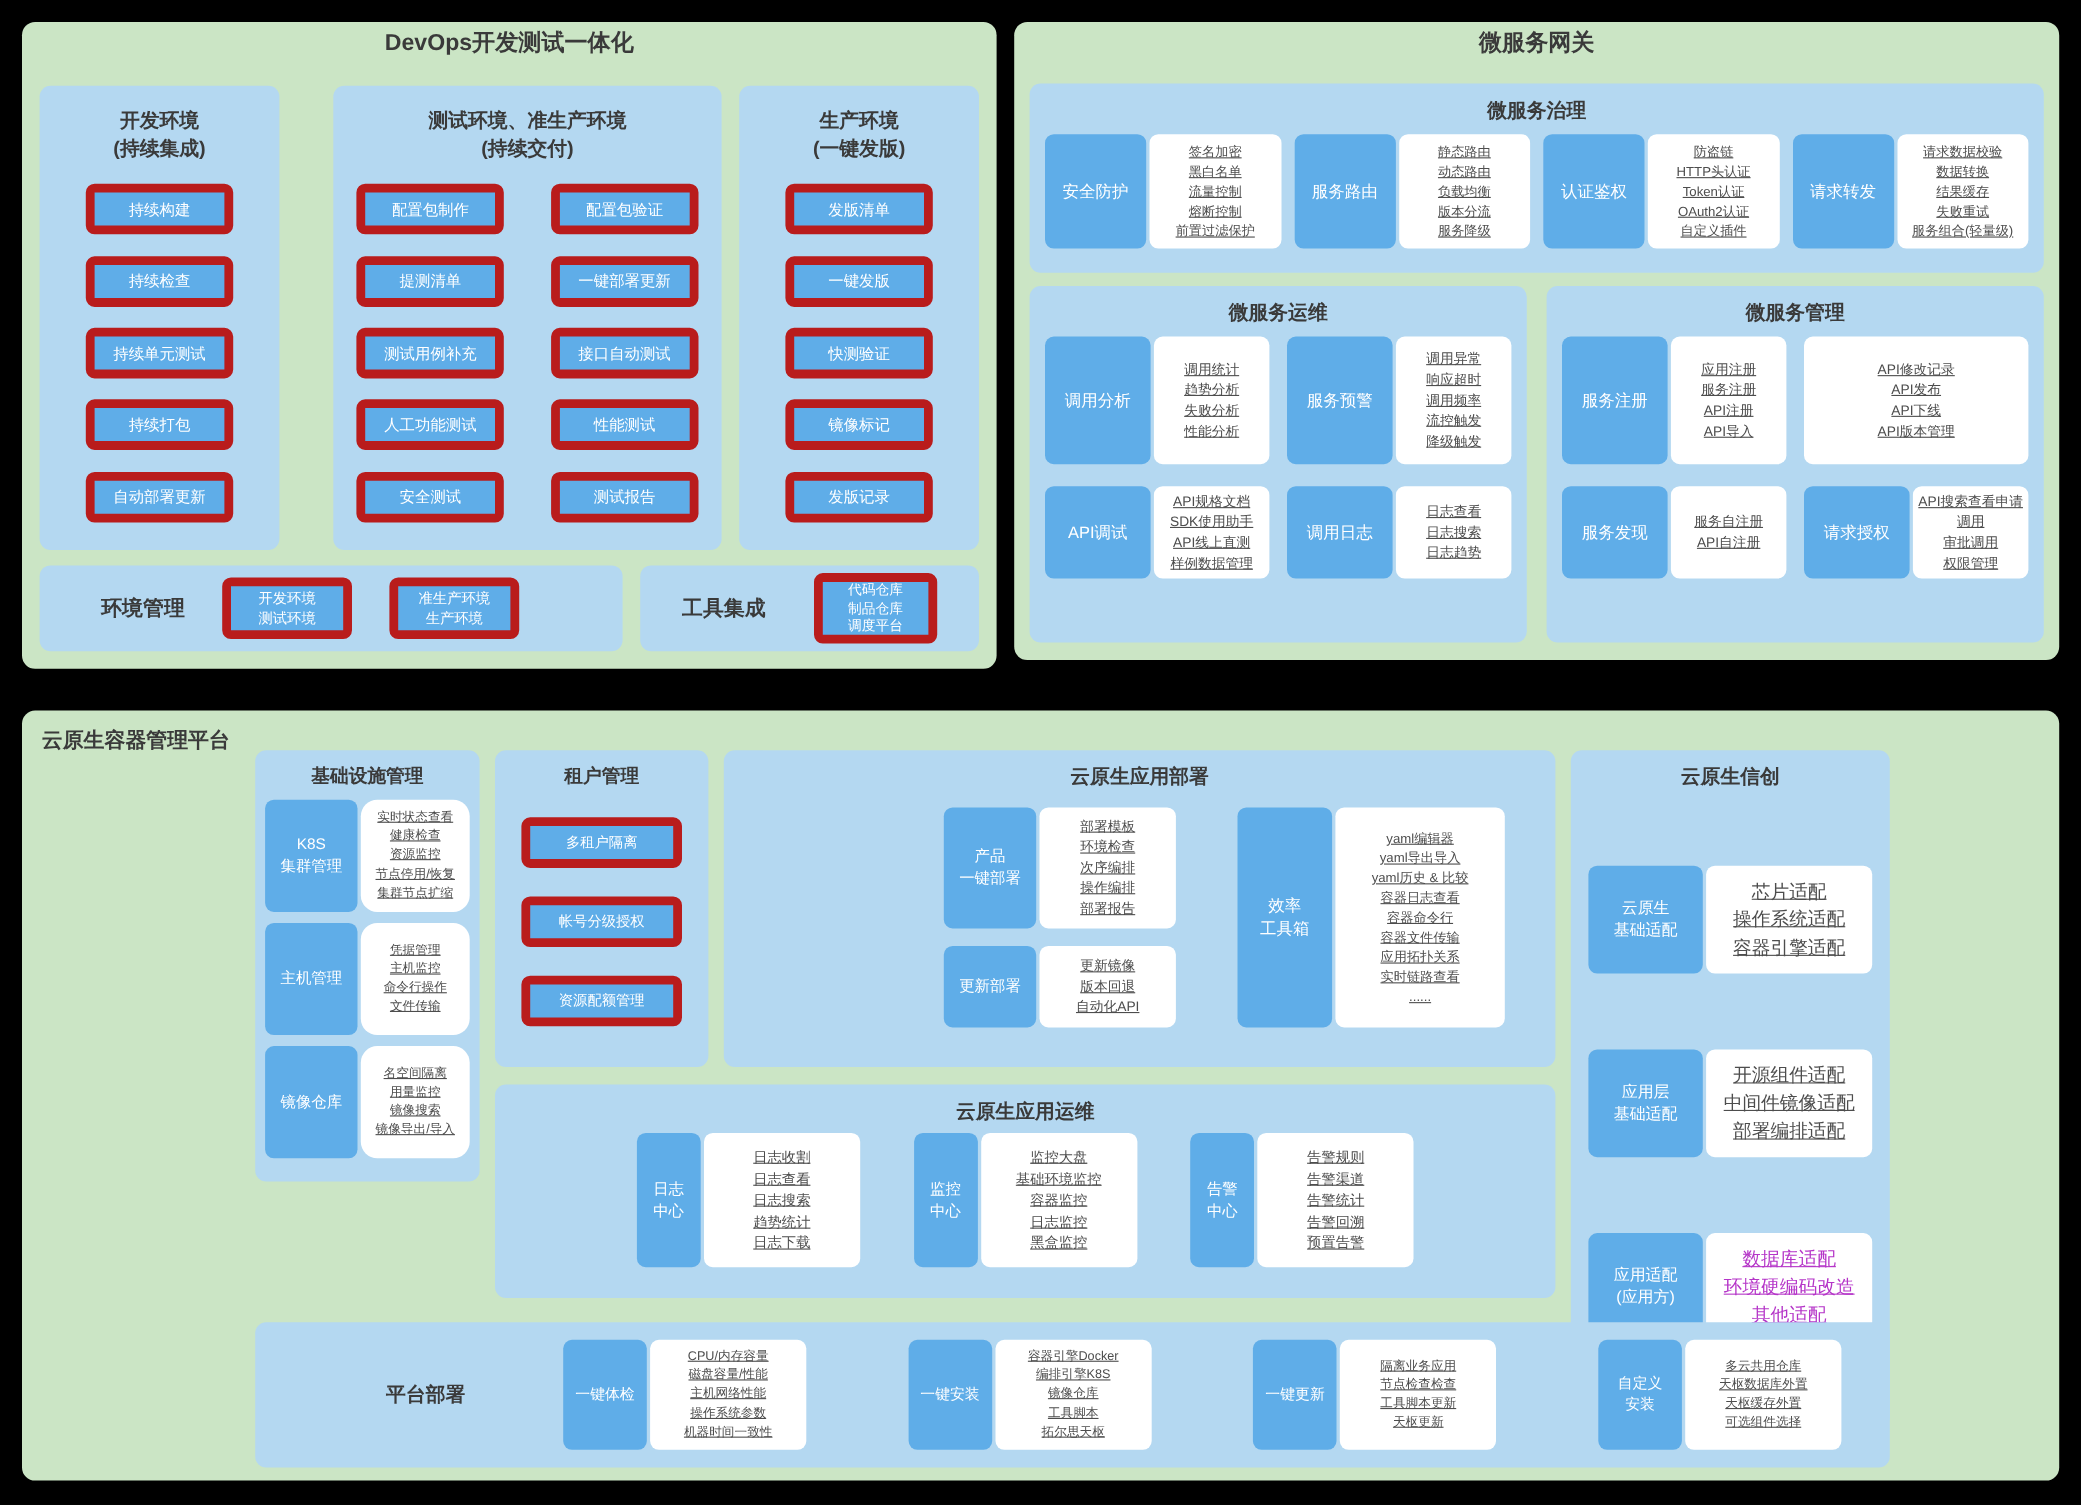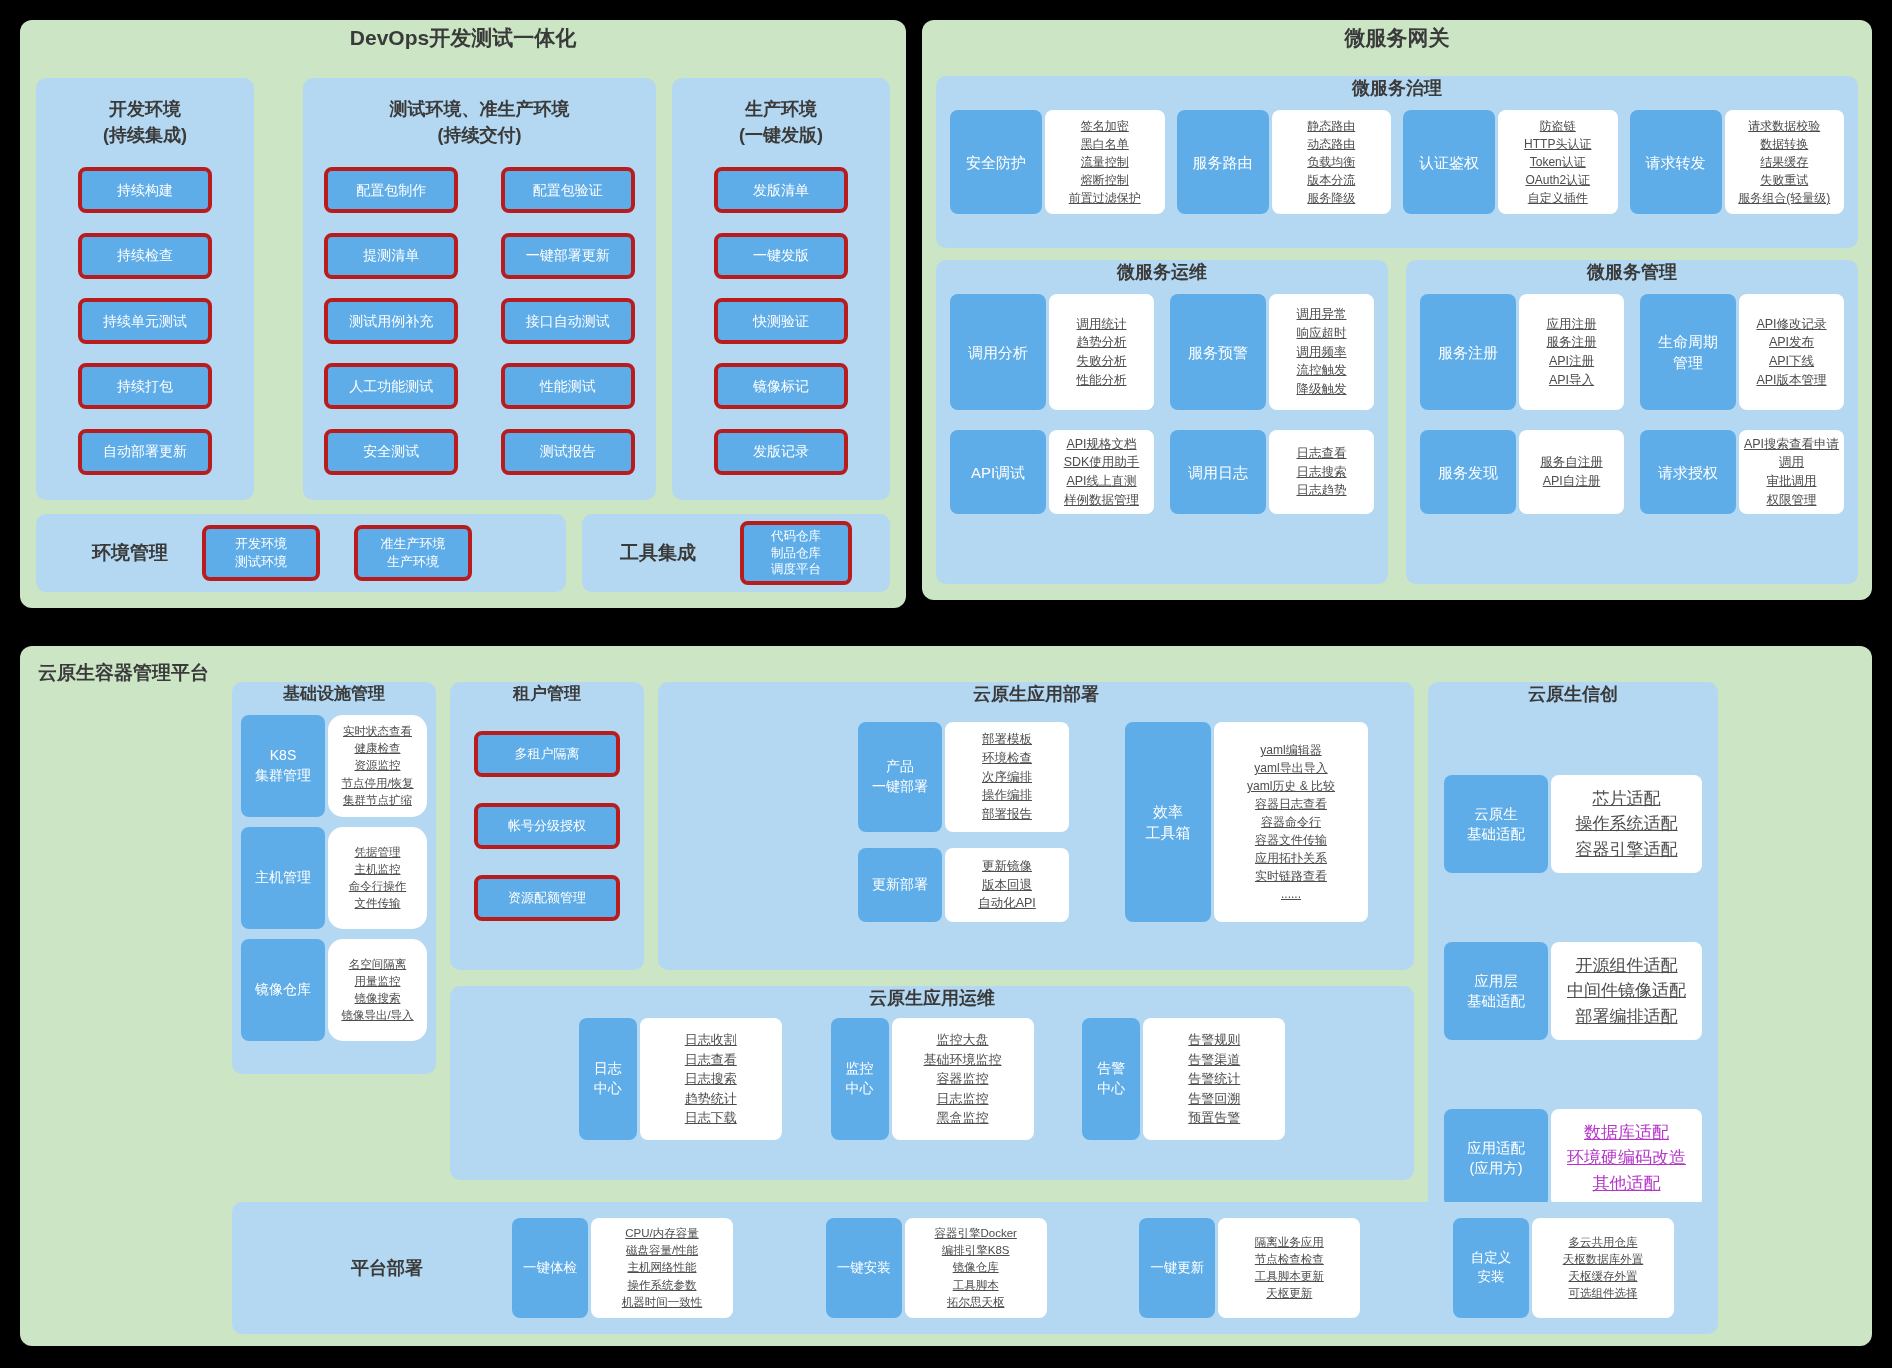--- a/index.html
+++ b/index.html
@@ -6,22 +6,22 @@
   html,body { margin:0; padding:0; background:#000; }
   :root{
     --green:#cbe5c5; --blue:#b4d8f1; --tag:#5fade8;
     --ink:#3a3a3a; --det-ink:#4d4d4d; --magenta:#b535c8;
   }
   .stage { position:relative; width:1892px; height:1368px; background:#000; overflow:hidden;
            font-family:"Liberation Sans","DejaVu Sans",sans-serif; color:var(--ink); }
   .panel { position:absolute; background:var(--green); border-radius:12px; }
   .panel-title { text-align:center; font-size:21px; font-weight:bold; color:var(--ink); padding-top:4px; }
   .sec { position:absolute; background:var(--blue); border-radius:10px; }
-  .sec-title { font-weight:bold; font-size:18px; color:var(--ink); text-align:center; padding-top:0; }
-  .btn { background:var(--tag); border:4px solid #b91c1c; border-radius:8px; color:#fff;
+  .sec-title { font-weight:bold; font-size:18px; color:var(--ink); text-align:center; padding-top:12px; }
+  .btn { background:var(--tag); border:8px solid #b91c1c; border-radius:8px; color:#fff;
          display:flex; align-items:center; justify-content:center; text-align:center;
          white-space:pre-line; line-height:1.35; }
   .feature { display:flex; align-items:stretch; gap:3px; }
   .tag { background:var(--tag); border-radius:8px; color:#fff; display:flex; align-items:center;
          justify-content:center; text-align:center; white-space:pre-line; line-height:1.4; }
   .det { background:#fff; border-radius:8px; color:var(--det-ink); display:flex; align-items:center;
          justify-content:center; text-align:center; white-space:pre-line; line-height:1.5; padding:4px 3px;text-decoration:underline; }
 
   
   .p-devops { left:20px; top:20px; width:886px; height:588px; }
@@ -241,22 +241,20 @@
       <div class="sec-title">微服务管理</div>
       <div class="quad">
         <div class="feature">
           <div class="tag">服务注册</div>
           <div class="det">应用注册
 服务注册
 API注册
 API导入</div>
         </div>
         <div class="feature">
-          <div class="tag">生命周期
-管理</div>
           <div class="det">API修改记录
 API发布
 API下线
 API版本管理</div>
         </div>
         <div class="feature">
           <div class="tag">服务发现</div>
           <div class="det">服务自注册
 API自注册</div>
         </div>

